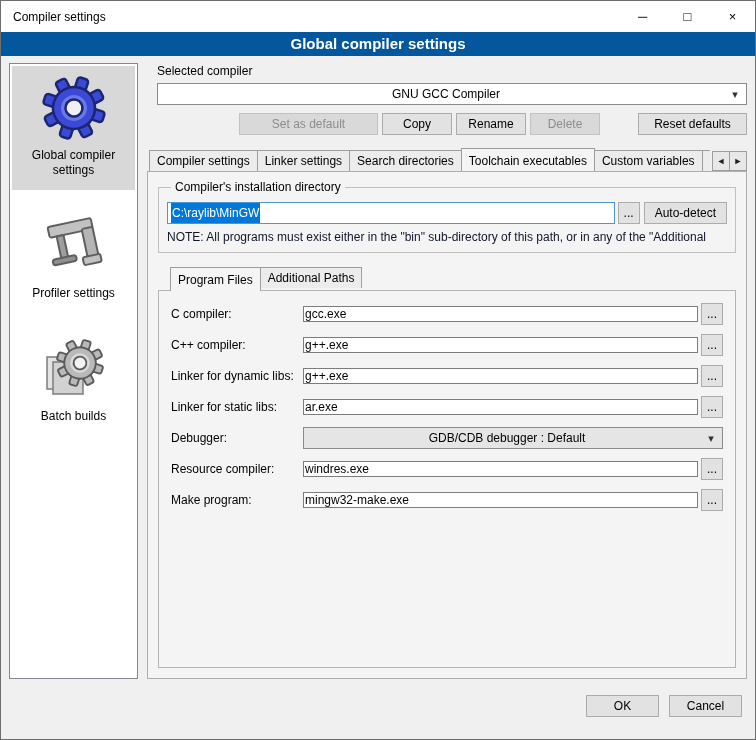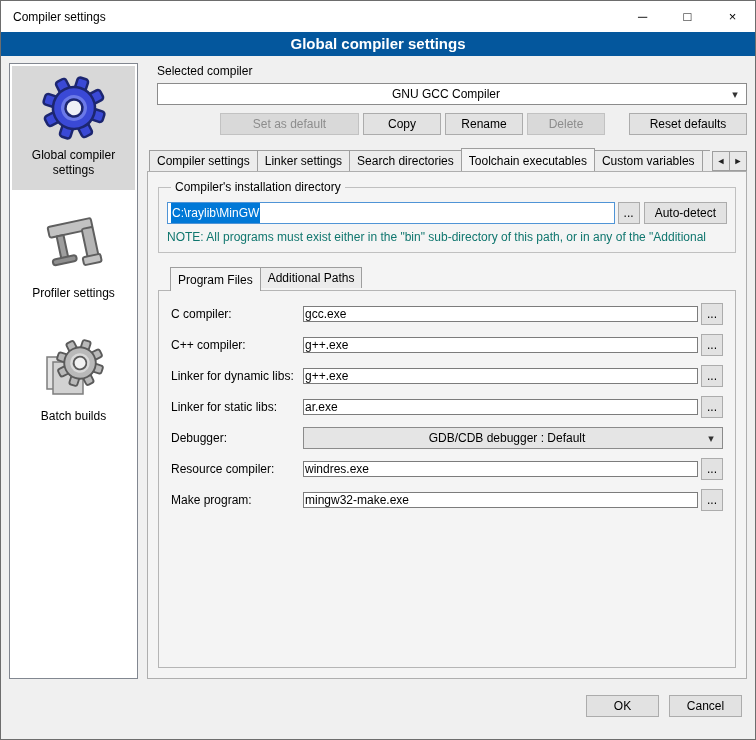--- a/index.html
+++ b/index.html
@@ -19,21 +19,21 @@
   .sideitem.selected{background:#d8d8d8;}
   .sideitem .icon{width:64px;height:64px;}
   .sideitem .slabel{margin-top:8px;text-align:center;line-height:1.25;}
   .main{flex:1;display:flex;flex-direction:column;min-width:0;position:relative;}
   .toplabel{margin:1px 0 5px 10px;}
   .topcombo{margin-left:10px;}
   
   .btn{box-sizing:border-box;height:22px;background:#e2e2e2;border:1px solid #acacac;font-family:inherit;font-size:12px;color:#000;padding:0 10px;cursor:pointer;display:inline-flex;align-items:center;justify-content:center;}
   .btn.disabled{background:#d9d9d9;color:#8d8d8d;border-color:#c2c2c2;cursor:default;}
   .btnrow{display:flex;justify-content:flex-end;gap:4px;margin:8px 0 0 10px;}
-  .w-setdef{width:139px;}.w-std{width:78px;}.w-reset{width:118px;margin-left:20px;}
+  .w-setdef{width:139px;}.w-std{width:70px;}.w-reset{width:109px;margin-left:34px;}
   
   .combo{box-sizing:border-box;height:22px;background:#fff;border:1px solid #8b8b8b;display:flex;align-items:center;padding:0 4px 0 6px;cursor:pointer;}
   .combo .cval{flex:1;overflow:hidden;white-space:nowrap;text-align:center;}
   .combo .dd{width:14px;text-align:center;color:#333;font-size:11px;flex:0 0 auto;}
   .combo.gray{background:#e5e5e5;flex:1;min-width:0;}
   
   .tabstrip{display:flex;align-items:flex-end;margin:13px 0 0 2px;position:relative;z-index:2;}
   .tabviewport{flex:1;display:flex;align-items:flex-end;overflow:hidden;min-width:0;}
   .tab{flex:0 0 auto;box-sizing:border-box;height:21px;padding:3px 7px 0;background:#ececec;border:1px solid #9e9e9e;border-bottom:none;margin-right:-1px;white-space:nowrap;cursor:pointer;}
   .tab.active{height:24px;padding-top:5px;background:#f4f4f4;position:relative;z-index:3;margin-bottom:-1px;}
@@ -42,21 +42,21 @@
   .tabarrow + .tabarrow{margin-left:-1px;}
   .tabpage{flex:1;display:flex;flex-direction:column;border:1px solid #aeaeae;background:#f4f4f4;min-height:0;}
   
   fieldset.group{margin:8px 10px 0;border:1px solid #c0c0c0;padding:8px;min-width:0;}
   fieldset.group legend{padding:0 4px;margin-left:4px;}
   .pathrow{display:flex;align-items:center;}
   .pathbox{box-sizing:border-box;flex:1;height:22px;border:1px solid #4f94d6;background:#fff;display:flex;align-items:center;padding:0 3px;overflow:hidden;min-width:0;}
   .seltext{background:#0078d7;color:#fff;padding:8px 1px;white-space:nowrap;}
   .bbtn{box-sizing:border-box;flex:0 0 22px;width:22px;height:22px;margin-left:3px;background:#e2e2e2;border:1px solid #acacac;font-family:inherit;font-size:12px;line-height:1;padding:0;cursor:pointer;}
   .autobtn{margin-left:4px;flex:0 0 auto;}
-  .note{margin-top:6px;color:#0f766e;white-space:nowrap;overflow:hidden;}
+  .note{margin-top:6px;color:#0f172a;white-space:nowrap;overflow:hidden;}
   
   .innerstrip{display:flex;align-items:flex-start;margin:14px 22px 0;position:relative;z-index:2;}
   .innerpanel{flex:1;margin:0 10px 10px;border:1px solid #b5b5b5;background:#f4f4f4;padding:12px;min-height:0;overflow:hidden;}
   .prow{display:flex;align-items:center;margin-bottom:9px;}
   .plabel{flex:0 0 132px;}
   .tinput{box-sizing:border-box;flex:1;height:16px;border:1px solid #7c7c7c;background:#fff;font-family:inherit;font-size:12px;padding:0 1px;min-width:0;}
   
   .footer{flex:0 0 46px;display:flex;justify-content:flex-end;align-items:center;gap:10px;padding:4px 13px 10px;}
   .w-foot{width:73px;}
 </style>

